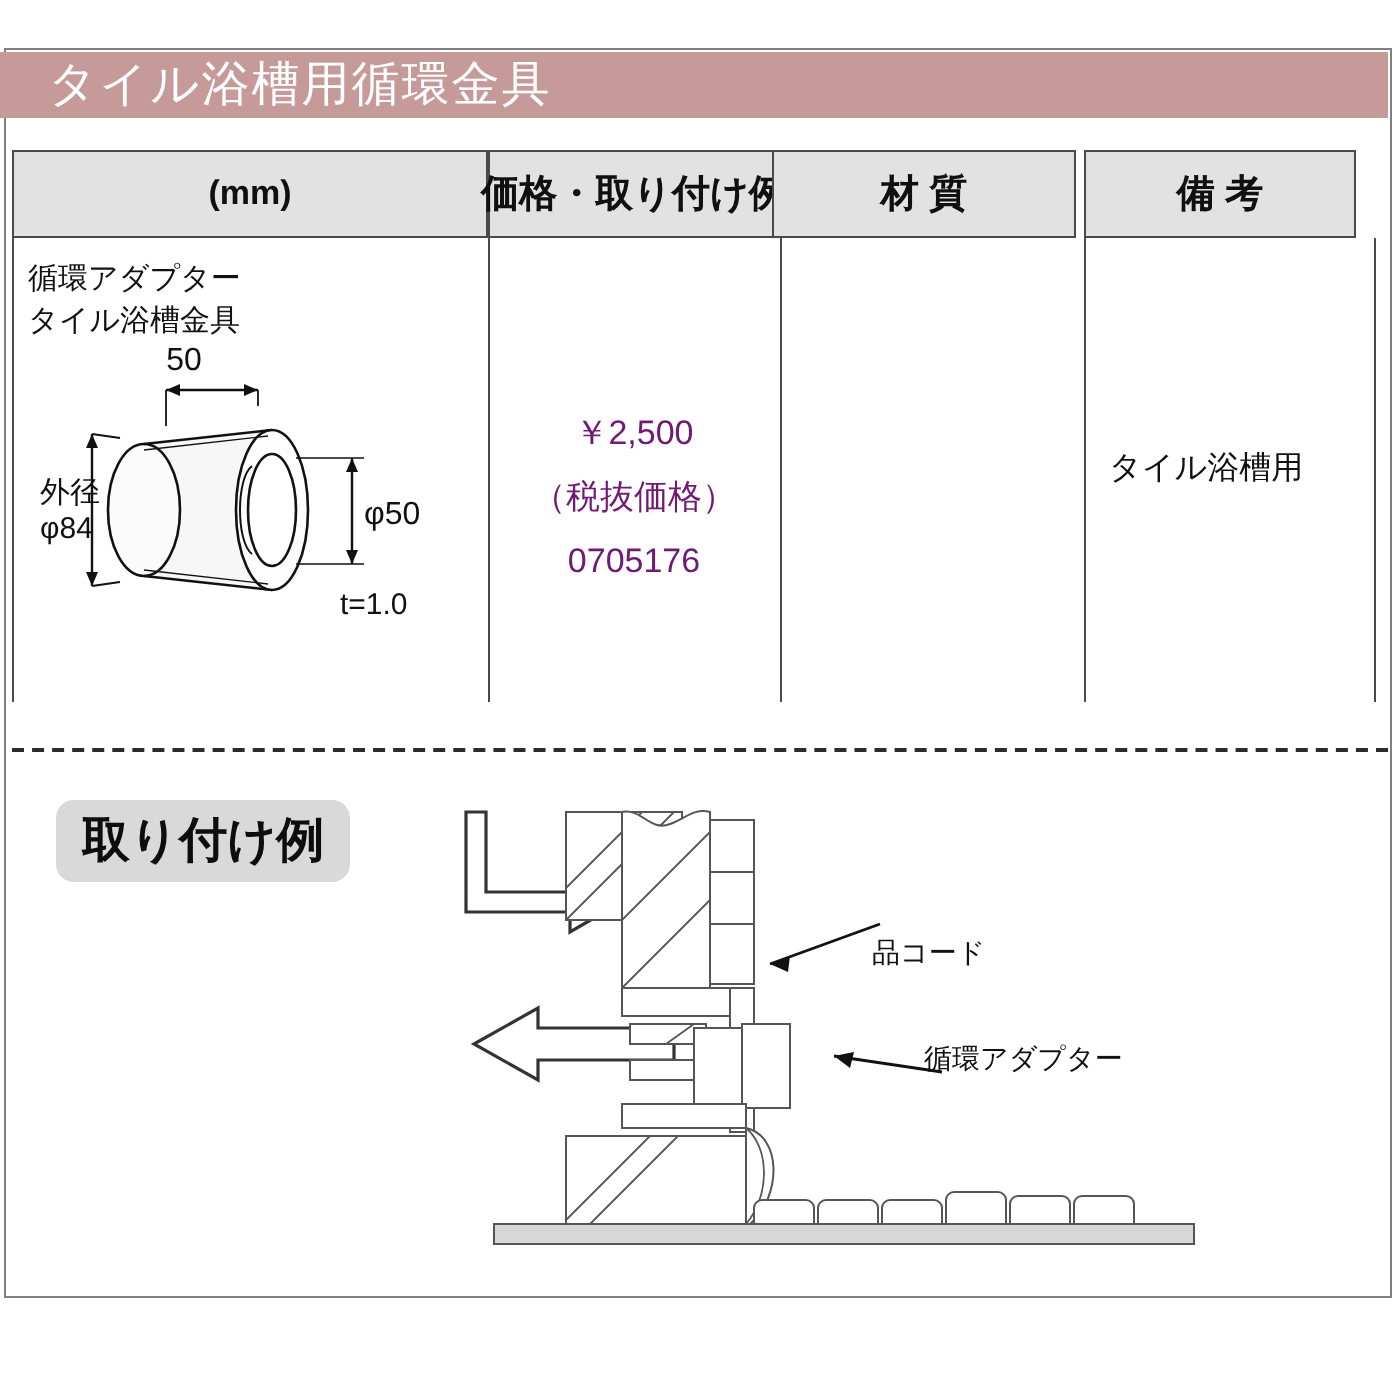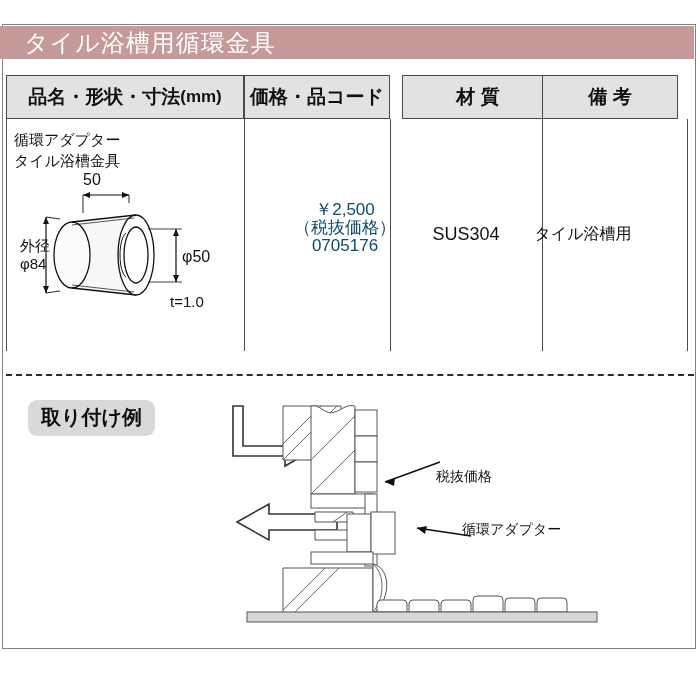--- a/index.html
+++ b/index.html
@@ -75,21 +75,21 @@
     align-items: center;
     justify-content: center;
     font-size: 19px;
     font-weight: bold;
     color: #101010;
     white-space: nowrap;
   }
   .hdr-cell .unit { font-size: 17px; font-weight: bold; }
   .h1 { left: 0px;   width: 238px; }
   .h2 { left: 238px; width: 146px; }
-  .h3 { left: 396px; width: 152px; }
+  .h3 { left: 380px; width: 152px; }
   .h4 { left: 536px; width: 136px; }
 
   .body-row {
     position: absolute;
     left: 0; top: 44px;
     width: 682px; height: 232px;
   }
   .vline {
     position: absolute;
     top: 0;
@@ -111,36 +111,35 @@
     line-height: 21px;
     color: #111;
     white-space: pre-line;
   }
   .cell-price {
     position: absolute;
     left: 238px; top: 82px;
     width: 146px;
     text-align: center;
     font-size: 17px;
-    line-height: 18px;
-    color: #0c4a6e;
+    line-height: 32px;
+    color: #701a75;
     white-space: pre-line;
-    padding-left: 28px;
   }
   .cell-mat {
     position: absolute;
     left: 384px; top: 105px;
     width: 152px;
     text-align: center;
     font-size: 18px;
     color: #111;
   }
   .cell-note {
     position: absolute;
-    left: 504px; top: 105px;
+    left: 524px; top: 105px;
     width: 146px;
     text-align: center;
     font-size: 16px;
     color: #111;
   }
   .drawing-ring {
     position: absolute;
     left: 4px;
     top: 48px;
     width: 232px;
@@ -155,21 +154,21 @@
     border-top: 2px dashed #2b2b2b;
   }
   
   .badge {
     position: absolute;
     left: 28px;
     top: 400px;
     padding: 4px 13px 5px 13px;
     background: #d9d9d9;
     border-radius: 9px;
-    font-size: 20px;
+    font-size: 24px;
     font-weight: bold;
     color: #0d0d0d;
     white-space: nowrap;
   }
   .install-svg {
     position: absolute;
     left: 225px;
     top: 398px;
     width: 440px;
     height: 230px;
@@ -190,25 +189,24 @@
 
   <div class="frame"></div>
 
   <div class="title-band"></div>
   <div class="title-text">タイル浴槽用循環金具</div>
 
   <div class="tbl">
 
     <div class="hdr-row">
       <div class="hdr-cell h1">
-        <span>品名・形状・寸法</span>
           <span class="unit">(mm)</span>
       </div>
       <div class="hdr-cell h2">
-        <span>価格・品コード</span>
+        <span>価格・取り付け例</span>
       </div>
       <div class="hdr-cell h3">
         <span>材 質</span>
       </div>
       <div class="hdr-cell h4">
         <span>備 考</span>
       </div>
     </div>
 
     <div class="body-row">
@@ -260,21 +258,20 @@
         <line x1="138" y1="62" x2="172" y2="62" stroke="#111" stroke-width="0.8"></line>
         <line x1="138" y1="115" x2="172" y2="115" stroke="#111" stroke-width="0.8"></line>
         <text x="172" y="95" font-family="Liberation Sans, sans-serif" font-size="16" fill="#111">φ50</text>
 
         <text x="160" y="140" font-family="Liberation Sans, sans-serif" font-size="15" fill="#111">t=1.0</text>
       </svg>
 
       <div class="cell-price">￥2,500
 （税抜価格）
 0705176</div>
-      <div class="cell-mat">SUS304</div>
       <div class="cell-note">タイル浴槽用</div>
     </div>
   </div>
 
   <div class="dashed-sep"></div>
 
   <div class="badge">取り付け例</div>
 
   <svg class="install-svg" viewBox="0 0 440 230">
 
@@ -325,16 +322,16 @@
 
     <rect x="22" y="214" width="350" height="10" fill="#d7d7d7" stroke="#555" stroke-width="1"></rect>
 
     <line x1="215" y1="64" x2="160" y2="84" stroke="#111" stroke-width="1.4"></line>
     <polygon points="160,84 170,80 169,88" fill="#111"></polygon>
 
     <line x1="246" y1="138" x2="192" y2="130" stroke="#111" stroke-width="1.4"></line>
     <polygon points="192,130 202,128 200,136" fill="#111"></polygon>
   </svg>
 
-  <div class="lbl lbl-adapter">税抜価格</div>
+  <div class="lbl lbl-adapter">品コード</div>
   <div class="lbl lbl-circ">循環アダプター</div>
 
 </div>
 
 </body></html>

